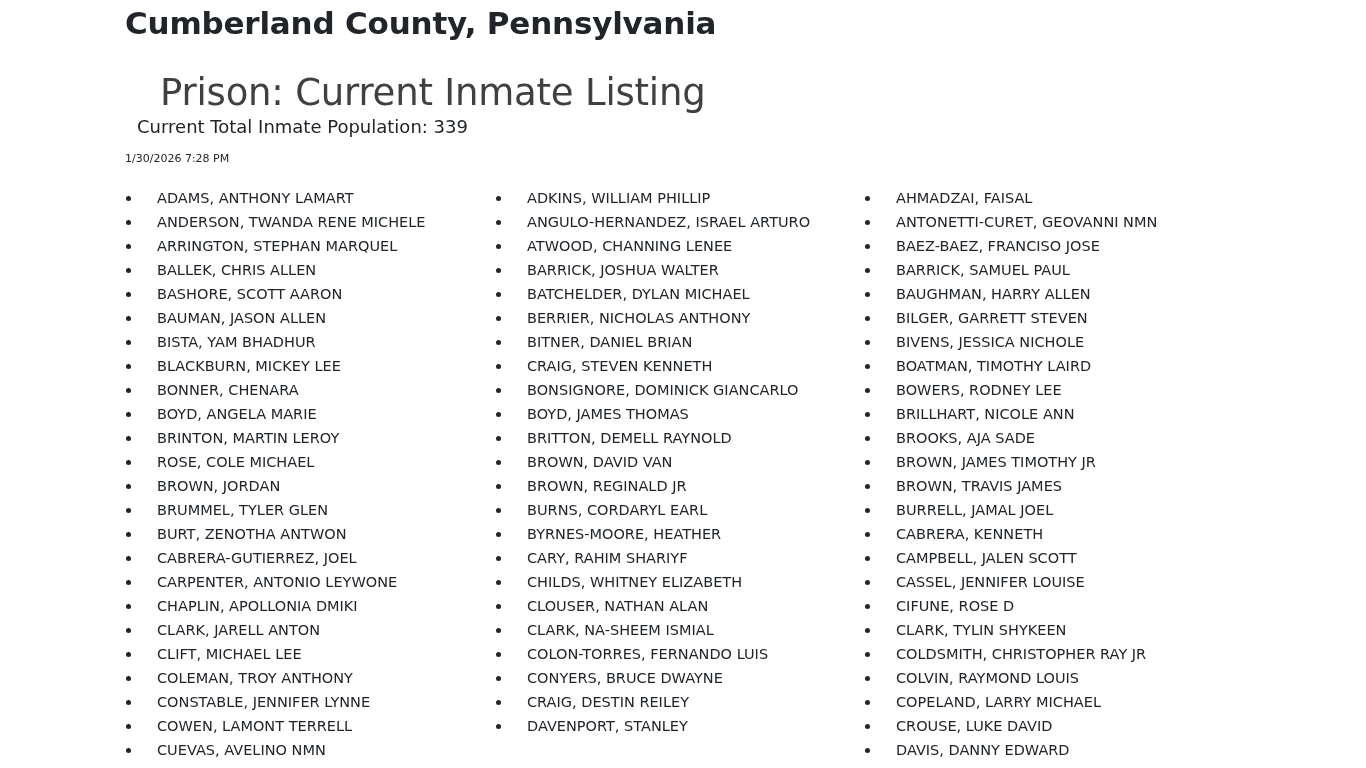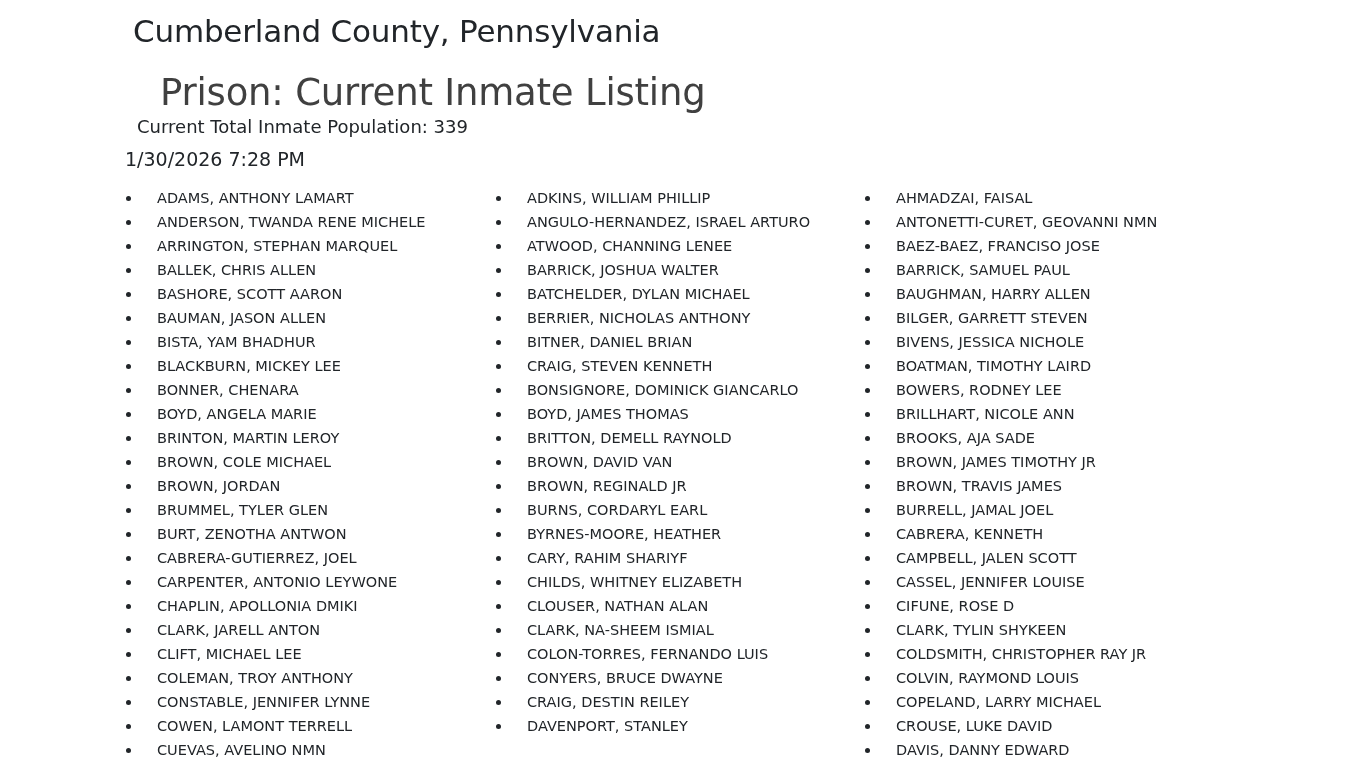--- a/index.html
+++ b/index.html
@@ -14,26 +14,26 @@
       font-family: "DejaVu Sans", "Liberation Sans", sans-serif;
       color: #212529;
     }
     .container {
       position: absolute;
       left: 125px;
       top: 0;
       width: 1110px;
     }
     h1.county {
-      margin: 8px;
+      margin: 0;
       position: absolute;
       top: 4px;
       left: 0;
       font-size: 31px;
-      font-weight: 400;
+      font-weight: 700;
       line-height: 38px;
       letter-spacing: -0.2px;
       white-space: nowrap;
       color: #212529;
     }
     h2.title {
       margin: 17px;
       position: absolute;
       top: 53px;
       left: 18px;
@@ -51,21 +51,21 @@
       left: 4px;
       font-size: 18px;
       line-height: 20px;
       white-space: nowrap;
     }
     p.timestamp {
       margin: 0;
       position: absolute;
       top: 149px;
       left: 0;
-      font-size: 19px;
+      font-size: 11px;
       line-height: 20px;
       white-space: nowrap;
     }
     .list-area {
       position: absolute;
       top: 186px;
       left: 0;
       width: 1110px;
     }
     ul.col {
@@ -108,21 +108,21 @@
         <li><span class="bullet"></span><span>ANDERSON, TWANDA RENE MICHELE</span></li>
         <li><span class="bullet"></span><span>ARRINGTON, STEPHAN MARQUEL</span></li>
         <li><span class="bullet"></span><span>BALLEK, CHRIS ALLEN</span></li>
         <li><span class="bullet"></span><span>BASHORE, SCOTT AARON</span></li>
         <li><span class="bullet"></span><span>BAUMAN, JASON ALLEN</span></li>
         <li><span class="bullet"></span><span>BISTA, YAM BHADHUR</span></li>
         <li><span class="bullet"></span><span>BLACKBURN, MICKEY LEE</span></li>
         <li><span class="bullet"></span><span>BONNER, CHENARA</span></li>
         <li><span class="bullet"></span><span>BOYD, ANGELA MARIE</span></li>
         <li><span class="bullet"></span><span>BRINTON, MARTIN LEROY</span></li>
-        <li><span class="bullet"></span><span>BROWN, COLE MICHAEL</span></li>
+        <li><span class="bullet"></span><span>ROSE, COLE MICHAEL</span></li>
         <li><span class="bullet"></span><span>BROWN, JORDAN</span></li>
         <li><span class="bullet"></span><span>BRUMMEL, TYLER GLEN</span></li>
         <li><span class="bullet"></span><span>BURT, ZENOTHA ANTWON</span></li>
         <li><span class="bullet"></span><span>CABRERA-GUTIERREZ, JOEL</span></li>
         <li><span class="bullet"></span><span>CARPENTER, ANTONIO LEYWONE</span></li>
         <li><span class="bullet"></span><span>CHAPLIN, APOLLONIA DMIKI</span></li>
         <li><span class="bullet"></span><span>CLARK, JARELL ANTON</span></li>
         <li><span class="bullet"></span><span>CLIFT, MICHAEL LEE</span></li>
         <li><span class="bullet"></span><span>COLEMAN, TROY ANTHONY</span></li>
         <li><span class="bullet"></span><span>CONSTABLE, JENNIFER LYNNE</span></li>

